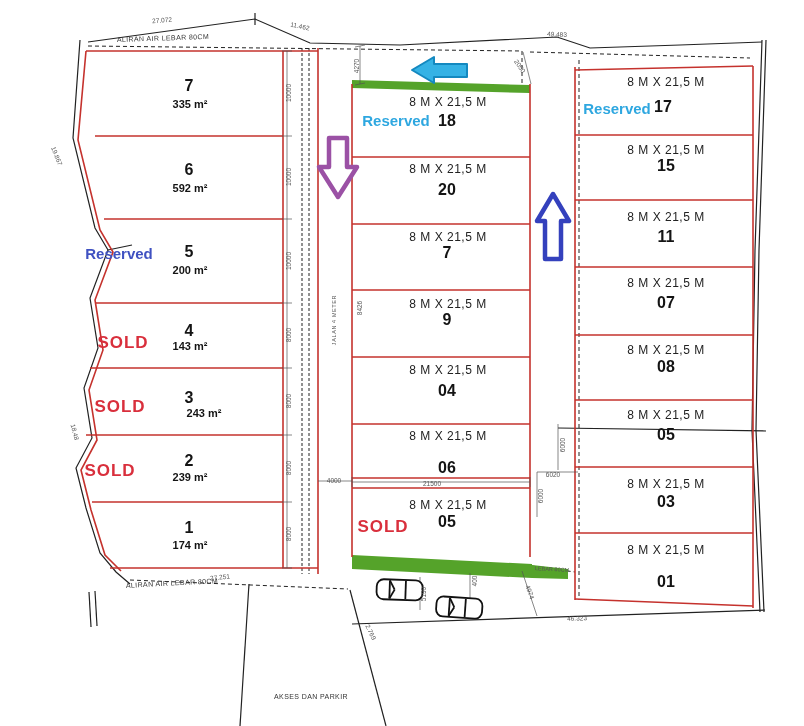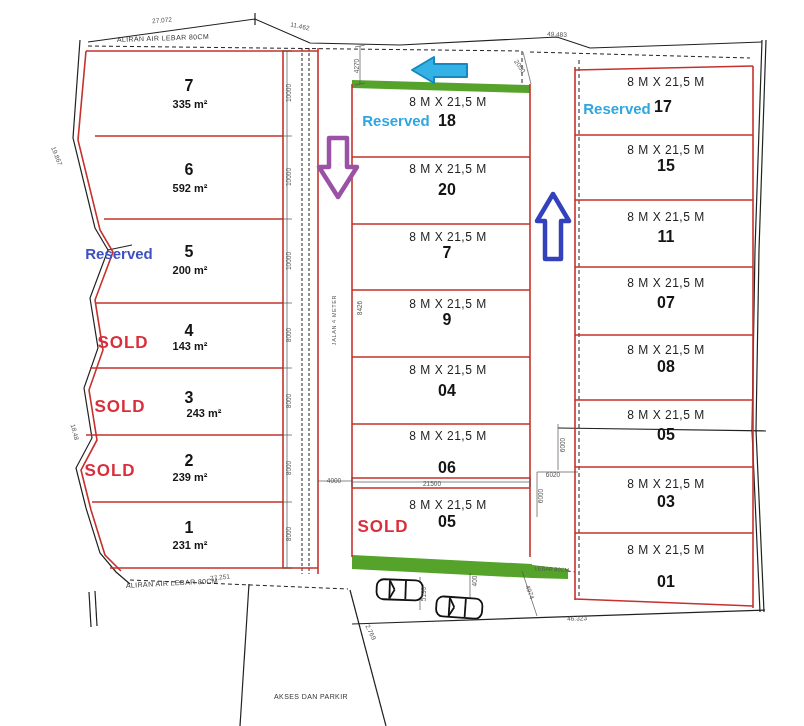--- a/index.html
+++ b/index.html
@@ -152,21 +152,21 @@
 <span class="lbl sold" style="left:123px;top:343px">SOLD</span>
 <span class="lbl num" style="left:189px;top:331px">4</span>
 <span class="lbl area" style="left:190px;top:346px">143 m²</span>
 <span class="lbl sold" style="left:120px;top:407px">SOLD</span>
 <span class="lbl num" style="left:189px;top:398px">3</span>
 <span class="lbl area" style="left:204px;top:413px">243 m²</span>
 <span class="lbl sold" style="left:110px;top:471px">SOLD</span>
 <span class="lbl num" style="left:189px;top:461px">2</span>
 <span class="lbl area" style="left:190px;top:477px">239 m²</span>
 <span class="lbl num" style="left:189px;top:528px">1</span>
-<span class="lbl area" style="left:190px;top:545px">231 m²</span>
+<span class="lbl area" style="left:190px;top:545px">174 m²</span>
 
 <span class="lbl size" style="left:448px;top:102px">8 M X 21,5 M</span>
 <span class="lbl res-c" style="left:396px;top:120px">Reserved</span>
 <span class="lbl num" style="left:447px;top:121px">18</span>
 <span class="lbl size" style="left:448px;top:169px">8 M X 21,5 M</span>
 <span class="lbl num" style="left:447px;top:190px">20</span>
 <span class="lbl size" style="left:448px;top:237px">8 M X 21,5 M</span>
 <span class="lbl num" style="left:447px;top:253px">7</span>
 <span class="lbl size" style="left:448px;top:304px">8 M X 21,5 M</span>
 <span class="lbl num" style="left:447px;top:320px">9</span>

